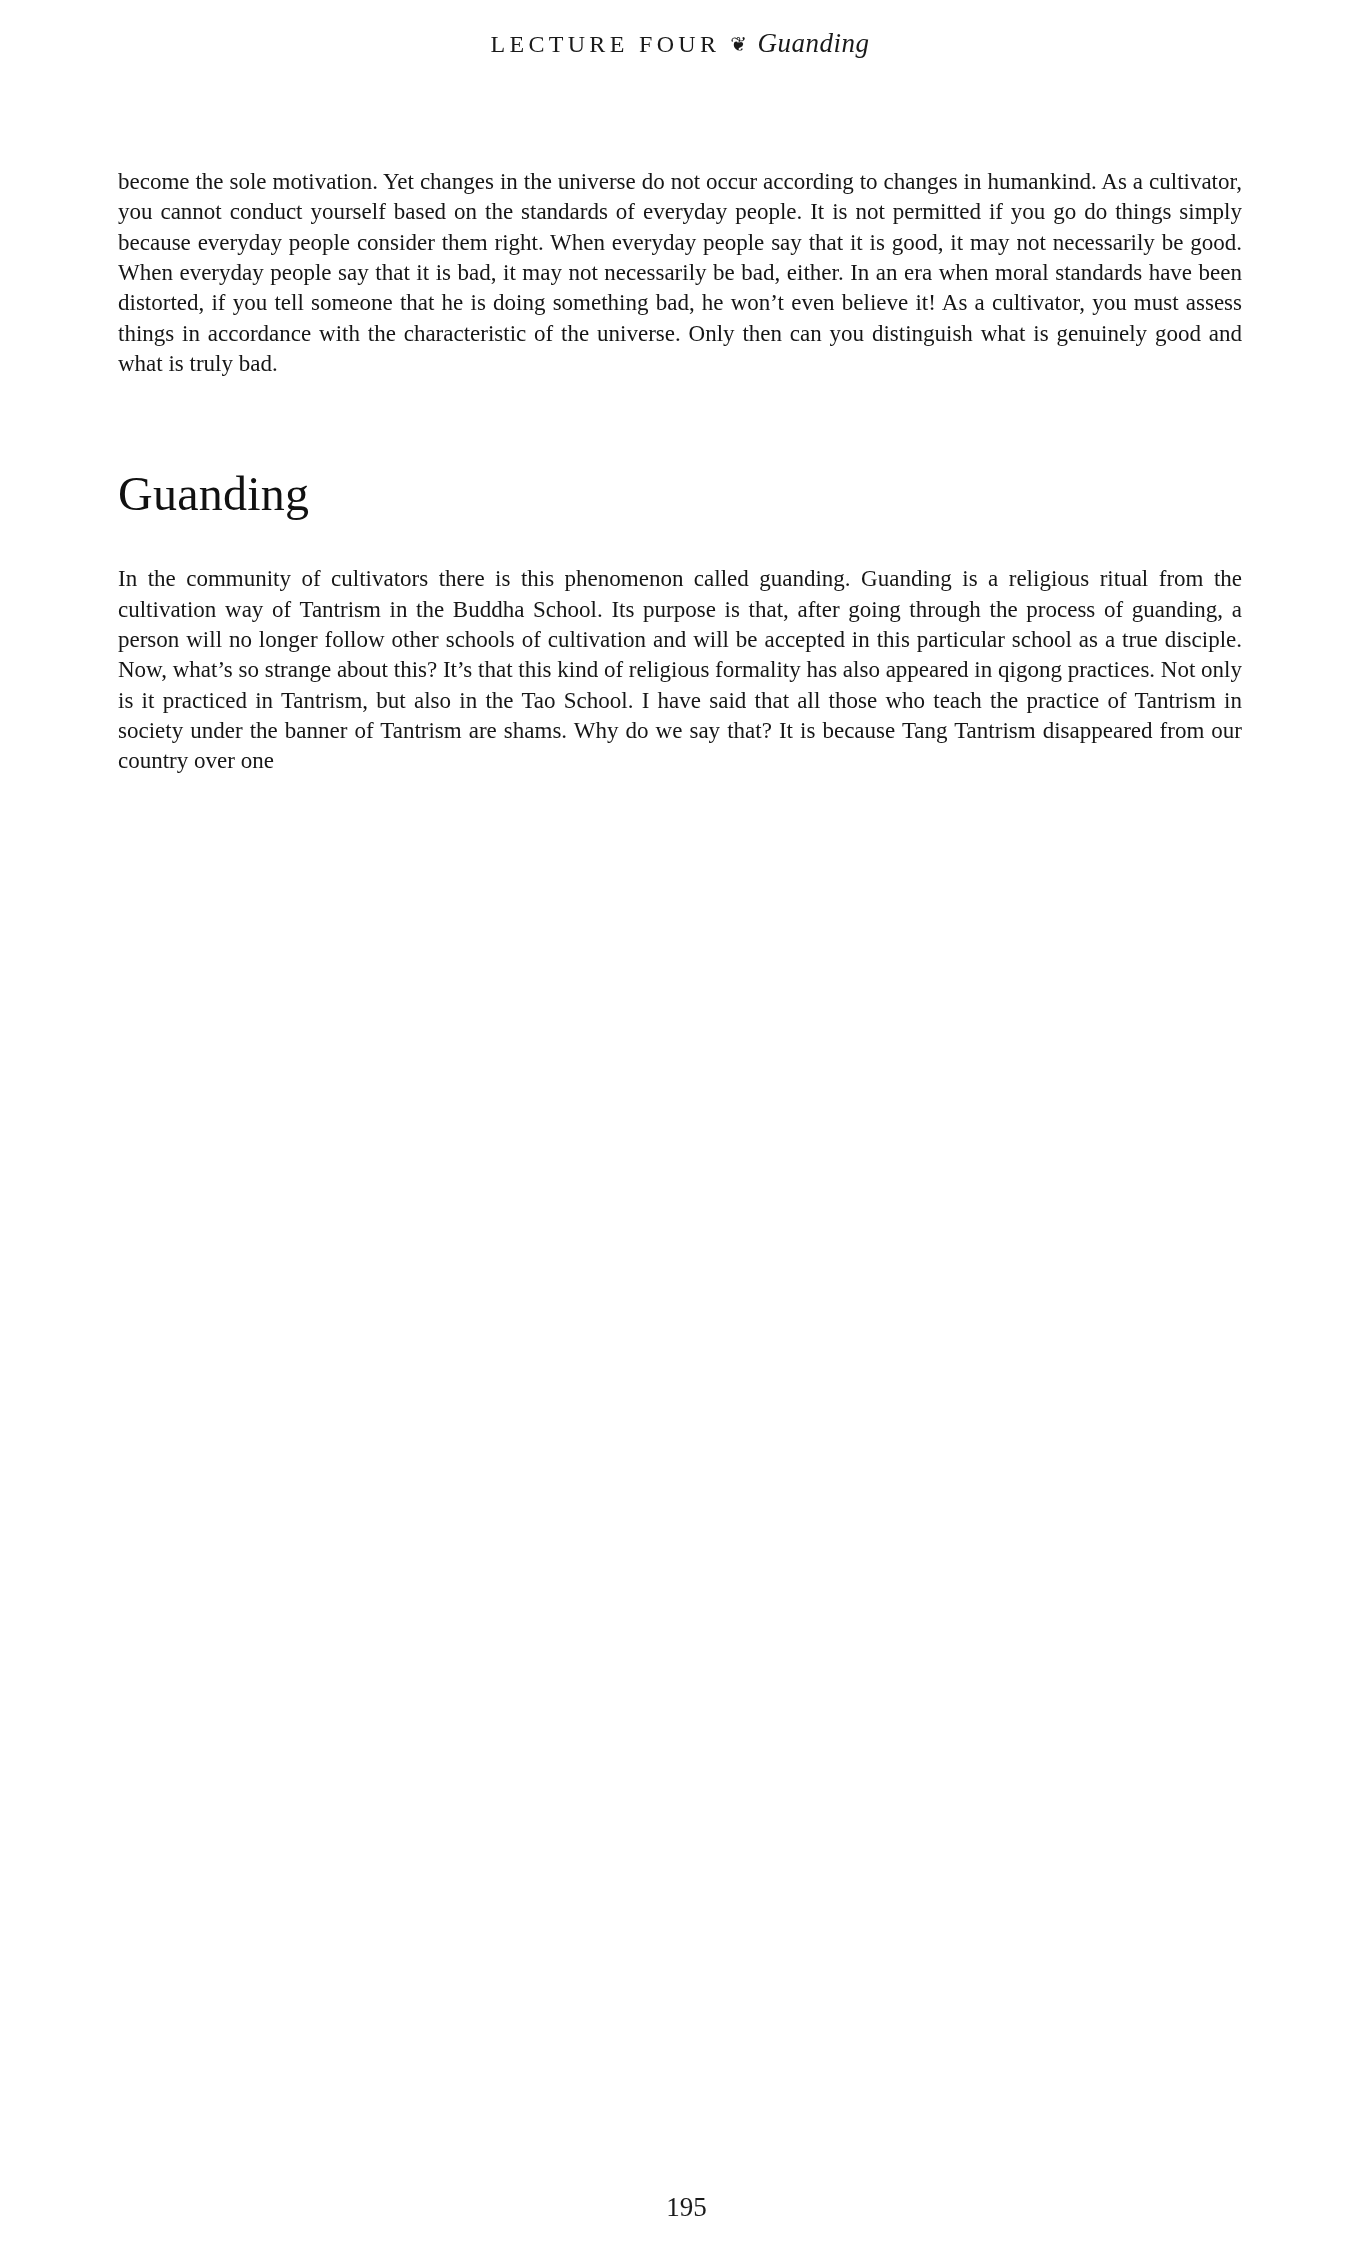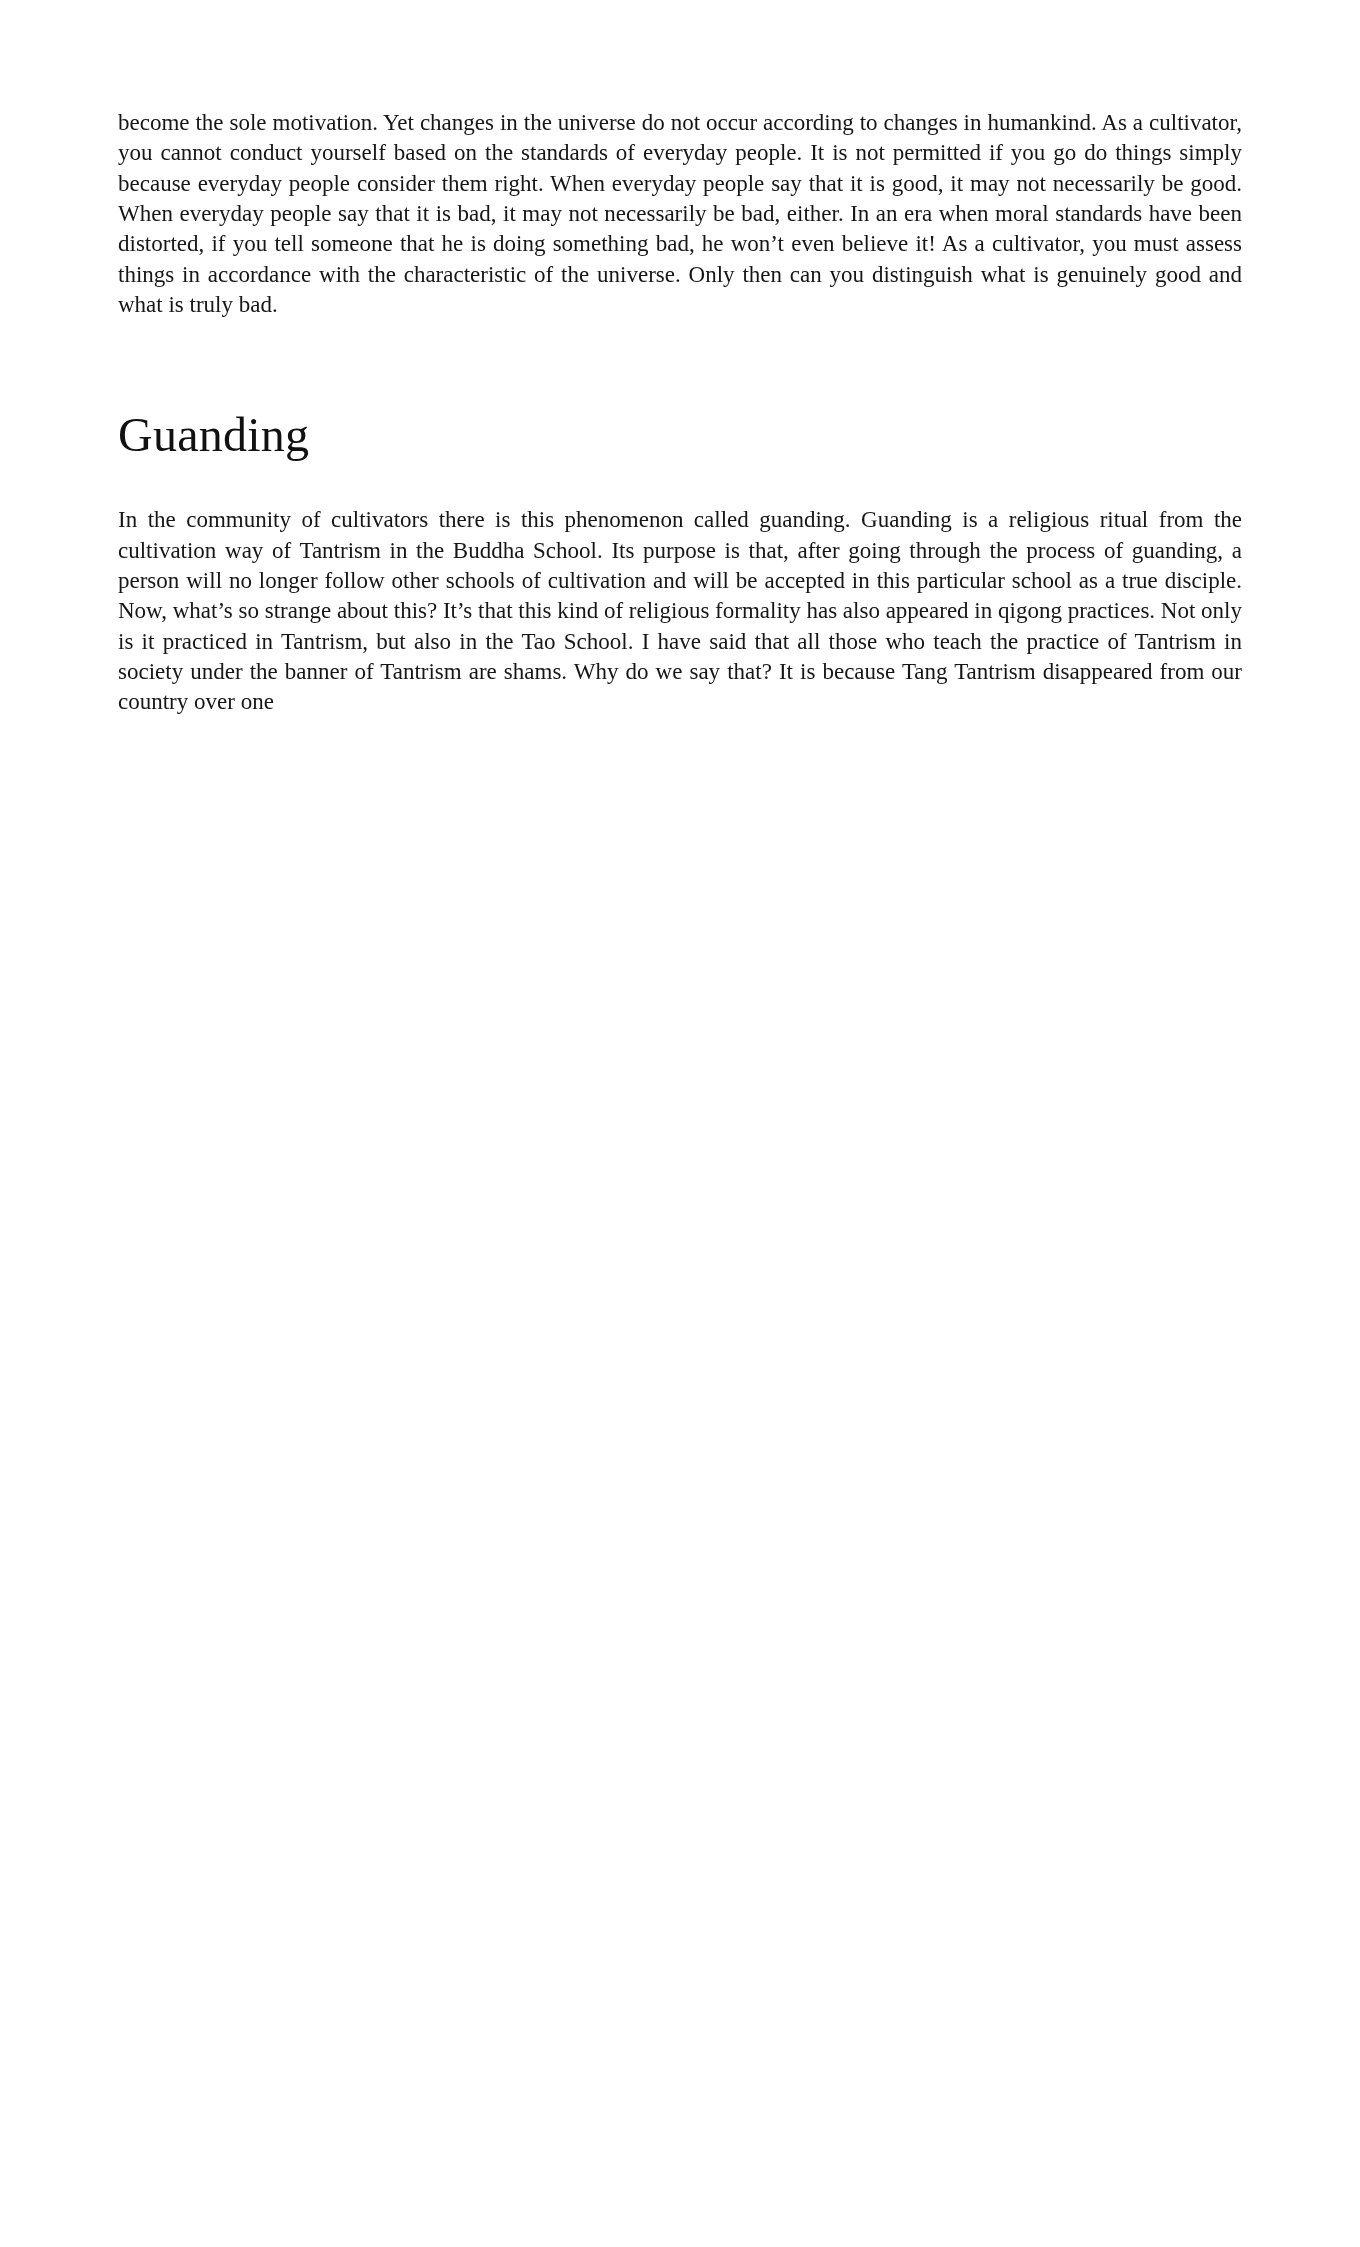--- a/index.html
+++ b/index.html
@@ -75,20 +75,23 @@
     text-align: center;
     font-size: 27px;
     color: #1a1a1a;
   }
 </style>
 </head>
 <body>
 
 <div class="page">
 
+  <div class="running-head">
+    <span class="rh-label">LECTURE FOUR</span><span class="rh-orn">❦</span><span class="rh-title">Guanding</span>
+  </div>
 
   <div class="body-block">
     <p class="para">become the sole motivation. Yet changes in the universe do not occur according to changes in humankind. As a cultivator, you cannot conduct yourself based on the standards of everyday people. It is not permitted if you go do things simply because everyday people consider them right. When everyday people say that it is good, it may not necessarily be good. When everyday people say that it is bad, it may not necessarily be bad, either. In an era when moral standards have been distorted, if you tell someone that he is doing something bad, he won’t even believe it! As a cultivator, you must assess things in accordance with the characteristic of the universe. Only then can you distinguish what is genuinely good and what is truly bad.</p>
 
     <h2 class="section-heading">Guanding</h2>
 
     <p class="para">In the community of cultivators there is this phenomenon called guanding. Guanding is a religious ritual from the cultivation way of Tantrism in the Buddha School. Its purpose is that, after going through the process of guanding, a person will no longer follow other schools of cultivation and will be accepted in this particular school as a true disciple. Now, what’s so strange about this? It’s that this kind of religious formality has also appeared in qigong practices. Not only is it practiced in Tantrism, but also in the Tao School. I have said that all those who teach the practice of Tantrism in society under the banner of Tantrism are shams. Why do we say that? It is because Tang Tantrism disappeared from our country over one</p>
   </div>
 
   <div class="folio">195</div>

